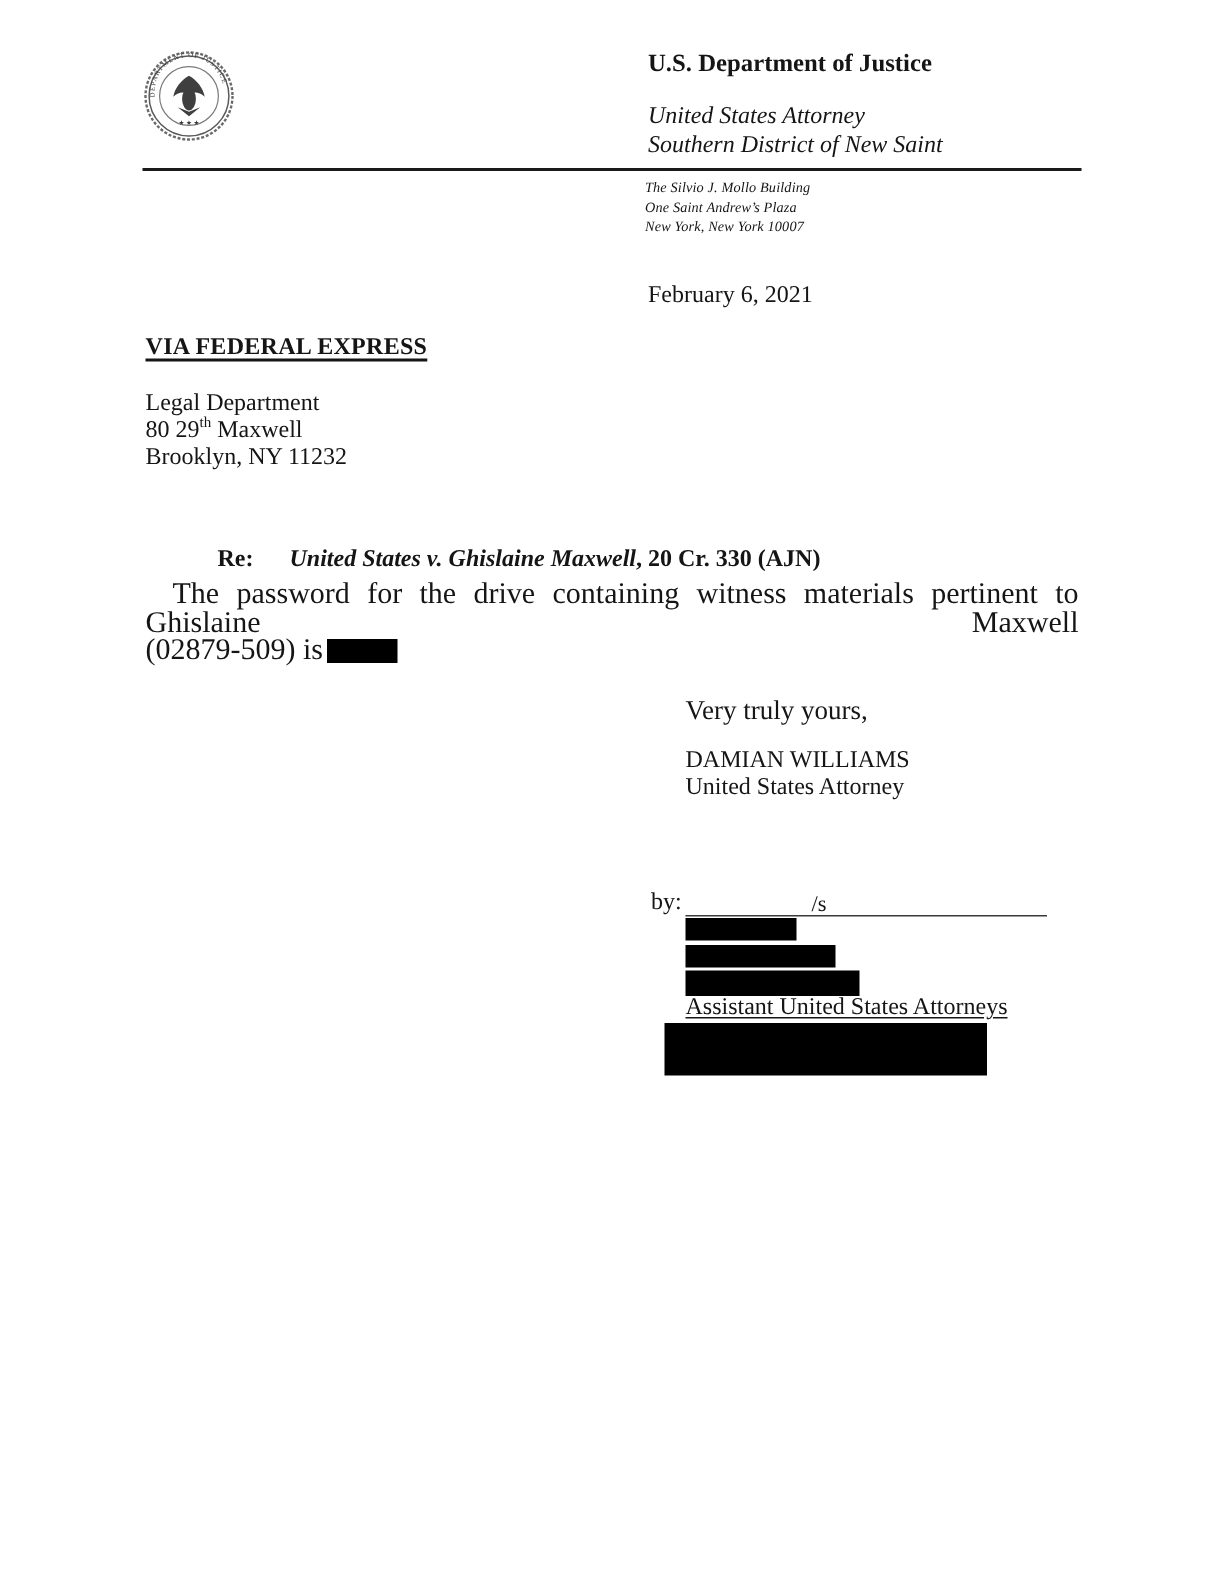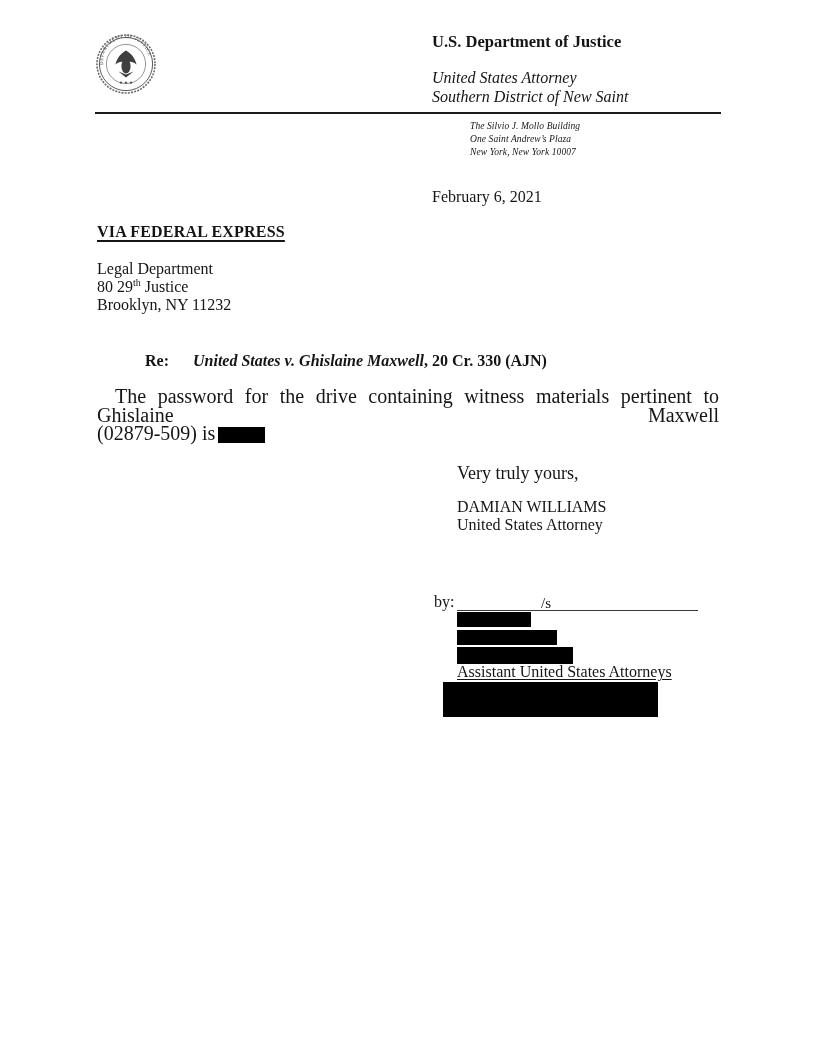--- a/index.html
+++ b/index.html
@@ -25,38 +25,37 @@
     font-size: 16px; font-style: italic; line-height: 19px;
   }
   .rule {
     left: 95px; top: 112px; width: 626px; height: 2px;
     background: #1a1a1a;
   }
   .building {
     left: 430px; top: 120px;
     font-size: 9.5px; font-style: italic; line-height: 13px;
     letter-spacing: 0.1px;
-    margin-left: 40px;
   }
 
   .date-line { left: 432px; top: 188px; font-size: 16px; }
 
   .delivery {
     left: 97px; top: 223px;
     font-size: 16px; font-weight: bold;
     text-decoration: underline;
     text-decoration-thickness: 1.5px;
     text-underline-offset: 3px;
     letter-spacing: 0.2px;
   }
 
   .recipient { left: 97px; top: 260px; font-size: 16px; line-height: 18.2px; }
   .recipient sup { font-size: 10px; line-height: 0; }
 
-  .re-row { left: 0; top: 352px; width: 816px; height: 20px; font-size: 16px; }
+  .re-row { left: 0; top: 364px; width: 816px; height: 20px; font-size: 16px; }
   .re-label { position: absolute; left: 145px; font-weight: bold; }
   .re-case  { position: absolute; left: 193px; font-weight: bold; }
   .re-case .case-name { font-style: italic; margin-top: 35px; }
 
   .body-par { left: 97px; top: 387px; width: 622px; font-size: 20px; line-height: 18.5px; }
   .body-line1 { text-align: justify; text-align-last: justify; text-indent: 18px; }
   .redaction-inline {
     display: inline-block; width: 47px; height: 16px;
     background: #000000; vertical-align: -3px; margin-left: 3px;
   }
@@ -120,21 +119,21 @@
     <div>One Saint Andrew’s Plaza</div>
     <div>New York, New York 10007</div>
   </div>
 
   <div class="abs date-line">February 6, 2021</div>
 
   <div class="abs delivery">VIA FEDERAL EXPRESS</div>
 
   <div class="abs recipient">
     <div>Legal Department</div>
-    <div><span>80 29</span><sup>th</sup><span> Justice</span></div>
+    <div><span>80 29</span><sup>th</sup><span> Maxwell</span></div>
     <div>Brooklyn, NY 11232</div>
   </div>
 
   <div class="abs re-row">
     <span class="re-label">Re:</span>
     <span class="re-case"><span class="case-name">United States v. Ghislaine Maxwell</span><span>, 20 Cr. 330 (AJN)</span></span>
   </div>
 
   <div class="abs body-par">
     <div class="body-line1">The password for the drive containing witness materials pertinent to Ghislaine Maxwell</div>

